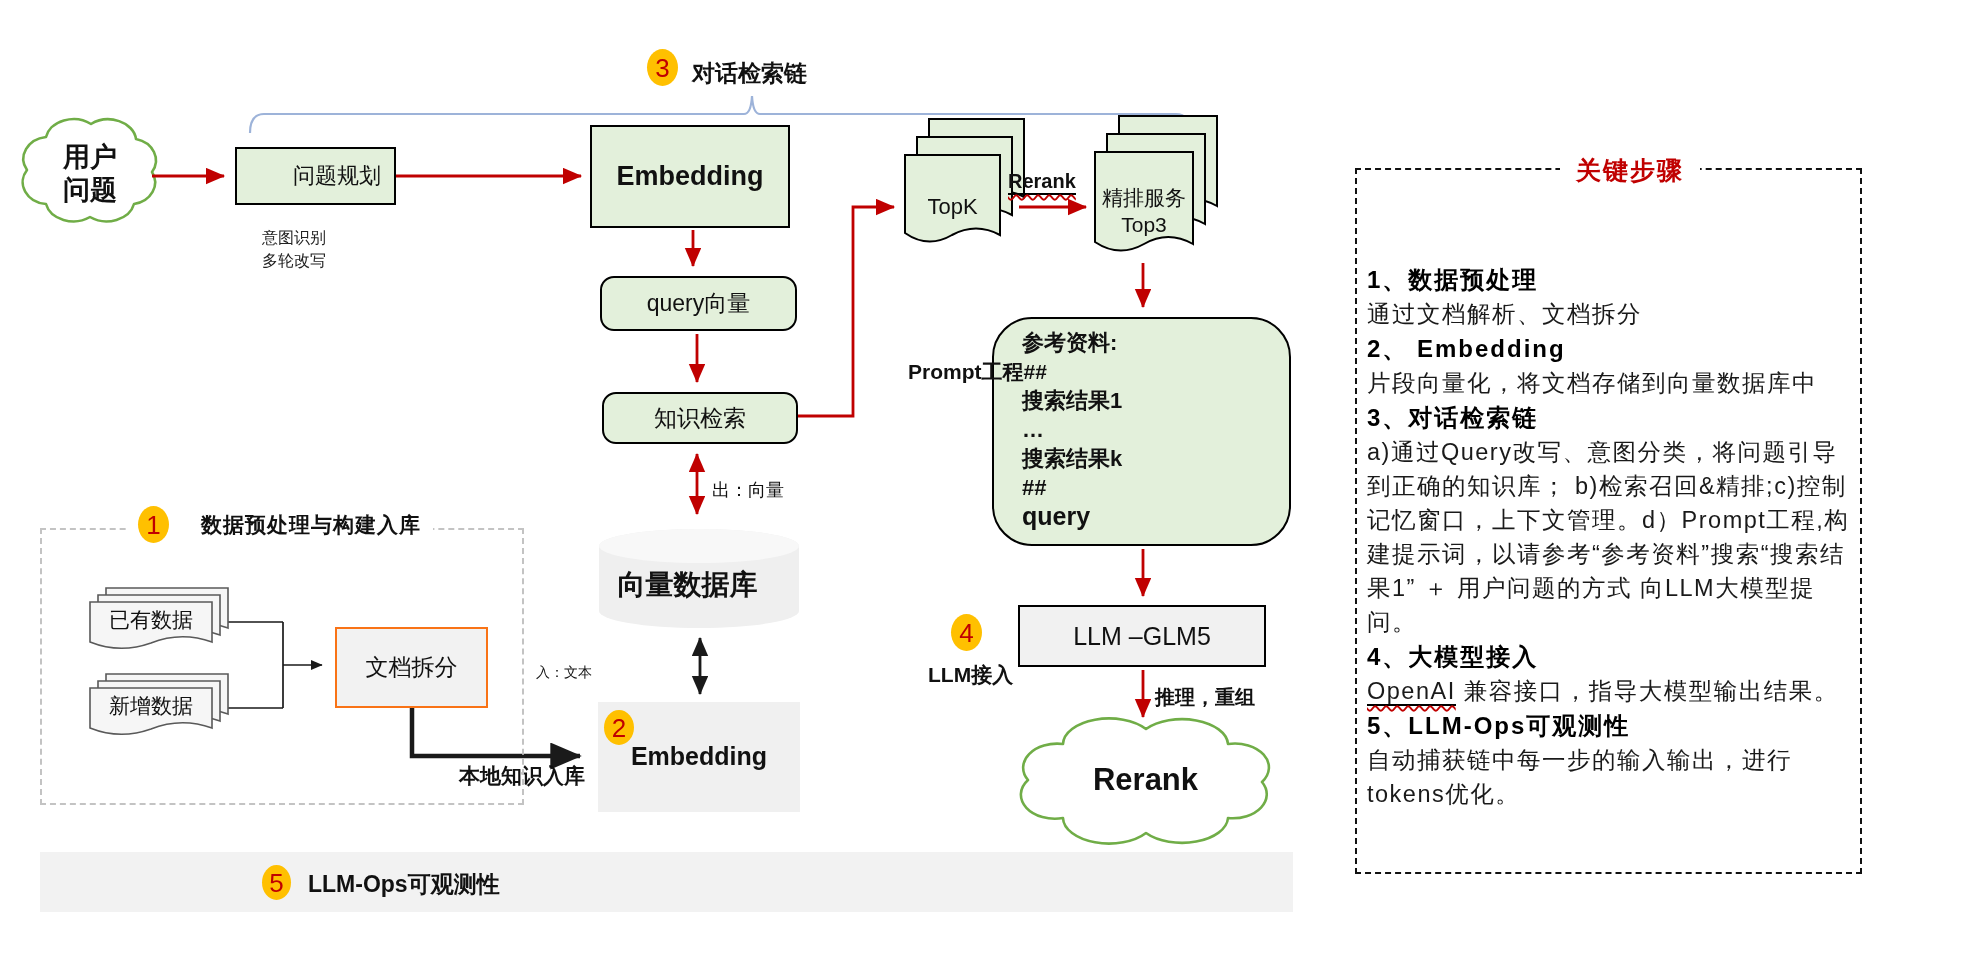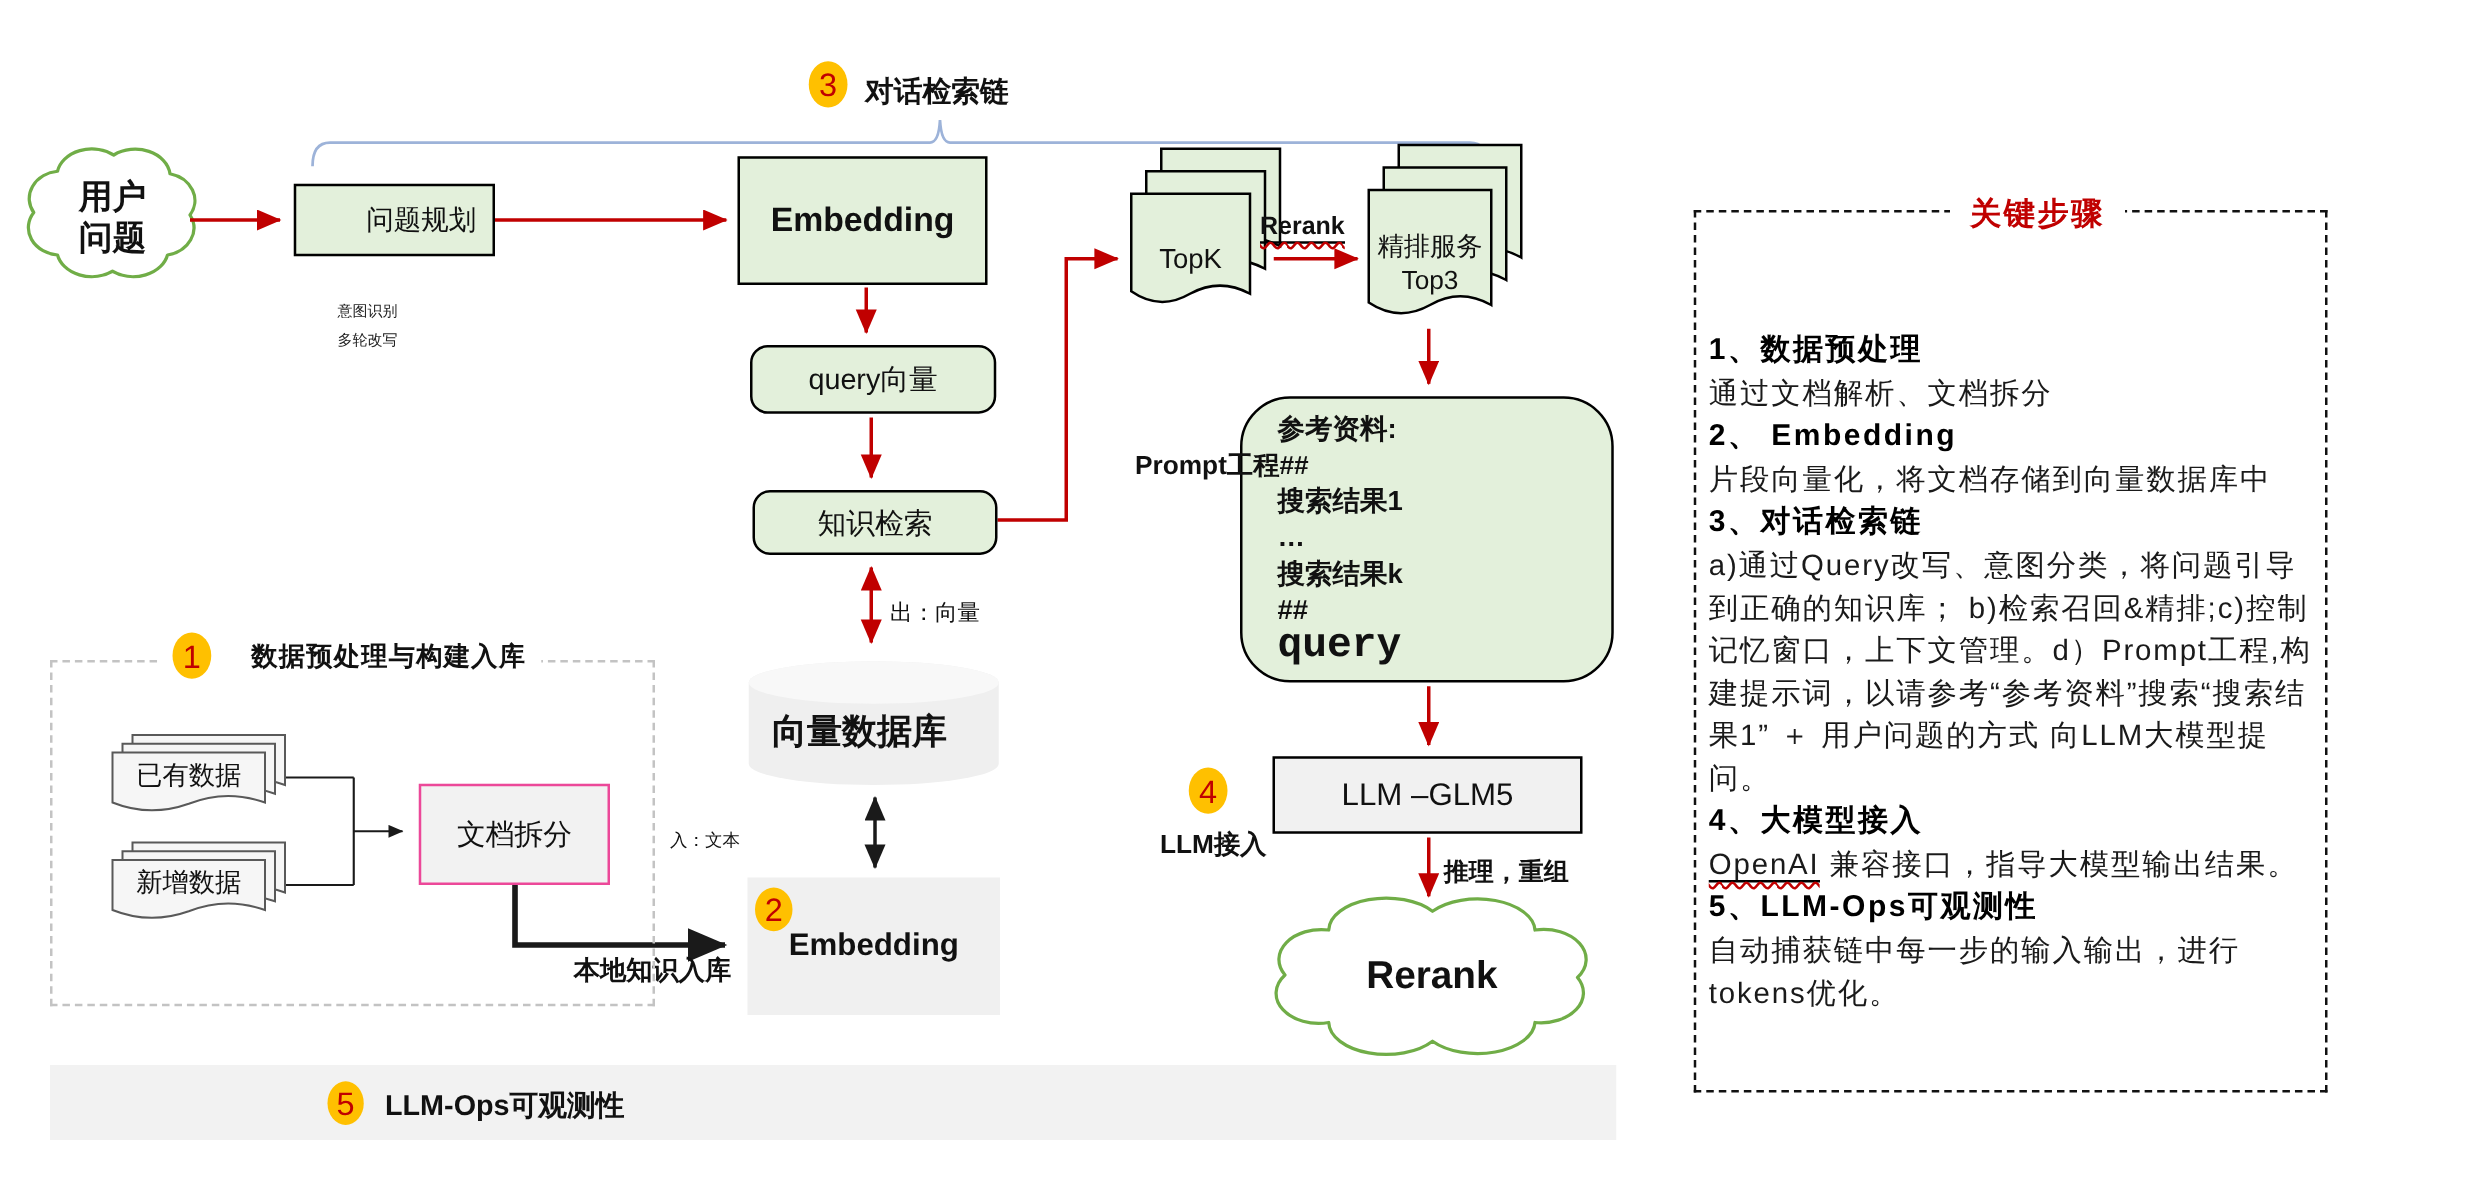--- a/index.html
+++ b/index.html
@@ -15,21 +15,21 @@
   .box-green-r{background:#e3f0db;border:2.3px solid #000;border-radius:14px;}
   .badge{background:#FFC000;color:#C00000;border-radius:50%;display:flex;align-items:center;justify-content:center;
          font-size:26px;line-height:1;}
   .lbl{font-size:18px;color:#111;}
   .u-wavy{border-bottom:2px solid #000;text-decoration:underline wavy #C00000 1.5px;text-underline-offset:6px;text-decoration-skip-ink:none;}
   .dashbox1{border:2px dashed #c3c3c3;}
   .panel{border:2px dashed #111;}
   .step-h{font-weight:bold;font-size:24px;line-height:35px;letter-spacing:2px;color:#000;}
   .step-b{font-size:23.5px;line-height:34px;letter-spacing:1.5px;color:#1a1a1a;}
   .pline{min-height:29px;font-size:22px;line-height:29px;font-weight:bold;}
-  .pline-query{font-size:33px;font-family:Liberation Mono, monospace;}
+  .pline-query{font-size:25px;}
 </style>
 </head>
 <body>
 
 <div id="canvas">
 
   <svg id="shapes" width="1981" height="958" viewBox="0 0 1981 958">
     <defs>
       <marker id="mr" markerWidth="8" markerHeight="7" refX="6.6" refY="3" orient="auto-start-reverse" markerUnits="strokeWidth">
         <path d="M0,0 L7,3 L0,6 Z" fill="#C00000"></path>
@@ -95,21 +95,21 @@
     </g>
   </svg>
 
   <div class="abs badge" style="left:647px;top:49px;width:31px;height:37px;">3</div>
   <div class="abs bold" style="left:692px;top:58px;font-size:23px;">对话检索链</div>
 
   <div class="abs bold center pre" style="left:35px;top:141px;width:110px;font-size:27px;line-height:33px;">用户
 问题</div>
 
   <div class="abs box-green flexc" style="left:235px;top:147px;width:114px;height:54px;font-size:22px;border-width:2px;padding-left:43px;">问题规划</div>
-  <div class="abs center pre" style="left:228px;top:238px;width:132px;font-size:12px;line-height:23px;color:#222;">意图识别
+  <div class="abs center pre" style="left:228px;top:226px;width:132px;font-size:16px;line-height:23px;color:#222;">意图识别
 多轮改写</div>
 
   <div class="abs box-green flexc bold" style="left:590px;top:125px;width:196px;height:99px;font-size:27px;">Embedding</div>
 
   <div class="abs box-green-r flexc" style="left:600px;top:276px;width:193px;height:51px;font-size:23px;">query向量</div>
 
   <div class="abs box-green-r flexc" style="left:602px;top:392px;width:192px;height:48px;font-size:23px;">知识检索</div>
 
   <div class="abs lbl" style="left:712px;top:478px;">出：向量</div>
 
@@ -154,21 +154,21 @@
 
   <div class="abs dashbox1" style="left:40px;top:528px;width:480px;height:273px;"></div>
   <div class="abs" style="left:126px;top:506px;display:flex;align-items:center;gap:32px;background:#fff;padding:0 12px;">
     <div class="badge" style="width:31px;height:37px;">1</div>
     <div class="bold" style="font-size:21px;letter-spacing:1px;">数据预处理与构建入库</div>
   </div>
 
   <div class="abs center" style="left:90px;top:606px;width:122px;font-size:21px;">已有数据</div>
   <div class="abs center" style="left:90px;top:692px;width:122px;font-size:21px;">新增数据</div>
 
-  <div class="abs flexc" style="left:335px;top:627px;width:149px;height:77px;background:#f2f2f2;border:2px solid #ec4899;font-size:23px;">文档拆分</div>
+  <div class="abs flexc" style="left:335px;top:627px;width:149px;height:77px;background:#f2f2f2;border:2px solid #f97316;font-size:23px;">文档拆分</div>
 
   <div class="abs" style="left:40px;top:852px;width:1253px;height:60px;background:#f2f2f2;">
     <div class="badge" style="position:absolute;left:222px;top:13px;width:29px;height:35px;">5</div>
     <div class="bold" style="position:absolute;left:268px;top:17px;font-size:23px;">LLM-Ops可观测性</div>
   </div>
 
   <div class="abs panel" style="left:1355px;top:168px;width:503px;height:702px;"></div>
   <div class="abs bold" style="left:1560px;top:154px;background:#fff;padding:0 16px;font-size:25px;color:#C00000;letter-spacing:2px;">关键步骤</div>
 
   <div class="abs" style="left:1367px;top:262px;width:486px;">

